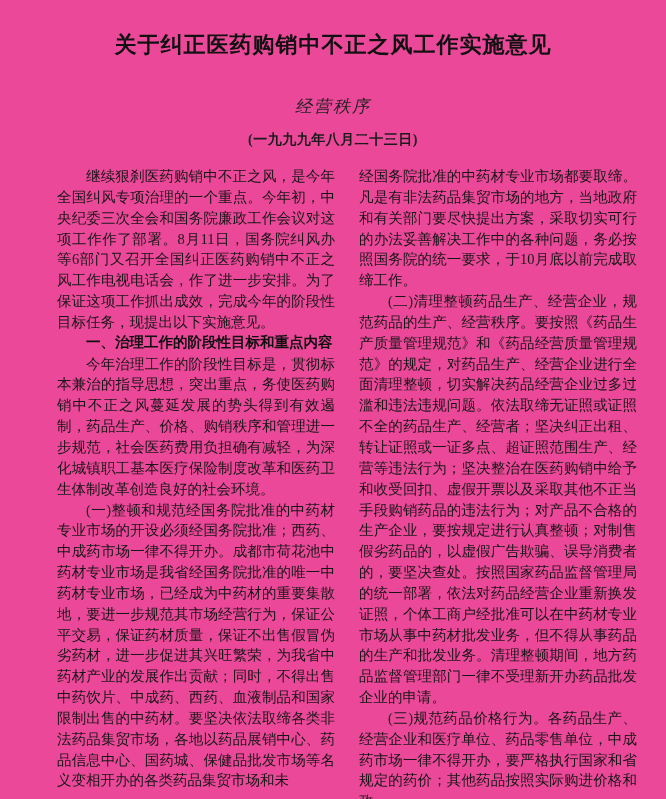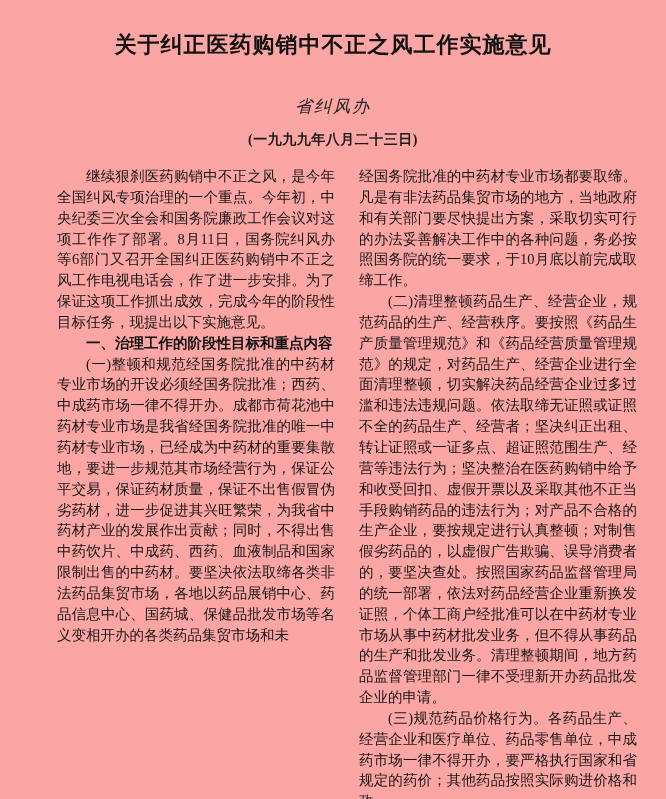--- a/index.html
+++ b/index.html
@@ -4,21 +4,21 @@
 <style>
   html, body {
     margin: 0;
     padding: 0;
     background: #ffffff;
   }
   .page {
     position: relative;
     width: 666px;
     height: 799px;
-    background: #fca5a5;
+    background: #ec4899;
     color: #1a1a1a;
     font-family: "Liberation Serif", serif;
     overflow: hidden;
   }
   .doc-title {
     position: absolute;
     top: 30px;
     left: 0;
     width: 100%;
     margin: 0;
@@ -70,41 +70,42 @@
     color: #161616;
   }
   .col p {
     margin: 0;
     padding: 0;
   }
   .indent {
     text-indent: 2em;
   }
   .heading {
-    font-family: Liberation Sans, sans-serif;
+    font-family: Liberation Mono, monospace;
     font-weight: bold;
     color: #0f0f0f;
   }
 </style>
 </head>
 <body>
 
 <div class="page">
 
   <h1 class="doc-title">关于纠正医药购销中不正之风工作实施意见</h1>
 
-  <div class="byline">省纠风办</div>
+  <div class="byline">经营秩序</div>
 
   <div class="dateline">(一九九九年八月二十三日)</div>
 
   <div class="columns">
 
     <div class="col">
       <p class="indent">继续狠刹医药购销中不正之风，是今年全国纠风专项治理的一个重点。今年初，中央纪委三次全会和国务院廉政工作会议对这项工作作了部署。8月11日，国务院纠风办等6部门又召开全国纠正医药购销中不正之风工作电视电话会，作了进一步安排。为了保证这项工作抓出成效，完成今年的阶段性目标任务，现提出以下实施意见。</p>
       <p class="indent heading">一、治理工作的阶段性目标和重点内容</p>
+      <p class="indent">今年治理工作的阶段性目标是，贯彻标本兼治的指导思想，突出重点，务使医药购销中不正之风蔓延发展的势头得到有效遏制，药品生产、价格、购销秩序和管理进一步规范，社会医药费用负担确有减轻，为深化城镇职工基本医疗保险制度改革和医药卫生体制改革创造良好的社会环境。</p>
       <p class="indent">(一)整顿和规范经国务院批准的中药材专业市场的开设必须经国务院批准；西药、中成药市场一律不得开办。成都市荷花池中药材专业市场是我省经国务院批准的唯一中药材专业市场，已经成为中药材的重要集散地，要进一步规范其市场经营行为，保证公平交易，保证药材质量，保证不出售假冒伪劣药材，进一步促进其兴旺繁荣，为我省中药材产业的发展作出贡献；同时，不得出售中药饮片、中成药、西药、血液制品和国家限制出售的中药材。要坚决依法取缔各类非法药品集贸市场，各地以药品展销中心、药品信息中心、国药城、保健品批发市场等名义变相开办的各类药品集贸市场和未</p>
     </div>
 
     <div class="col">
       <p>经国务院批准的中药材专业市场都要取缔。凡是有非法药品集贸市场的地方，当地政府和有关部门要尽快提出方案，采取切实可行的办法妥善解决工作中的各种问题，务必按照国务院的统一要求，于10月底以前完成取缔工作。</p>
       <p class="indent">(二)清理整顿药品生产、经营企业，规范药品的生产、经营秩序。要按照《药品生产质量管理规范》和《药品经营质量管理规范》的规定，对药品生产、经营企业进行全面清理整顿，切实解决药品经营企业过多过滥和违法违规问题。依法取缔无证照或证照不全的药品生产、经营者；坚决纠正出租、转让证照或一证多点、超证照范围生产、经营等违法行为；坚决整治在医药购销中给予和收受回扣、虚假开票以及采取其他不正当手段购销药品的违法行为；对产品不合格的生产企业，要按规定进行认真整顿；对制售假劣药品的，以虚假广告欺骗、误导消费者的，要坚决查处。按照国家药品监督管理局的统一部署，依法对药品经营企业重新换发证照，个体工商户经批准可以在中药材专业市场从事中药材批发业务，但不得从事药品的生产和批发业务。清理整顿期间，地方药品监督管理部门一律不受理新开办药品批发企业的申请。</p>
       <p class="indent">(三)规范药品价格行为。各药品生产、经营企业和医疗单位、药品零售单位，中成药市场一律不得开办，要严格执行国家和省规定的药价；其他药品按照实际购进价格和政</p>
     </div>
 
   </div>

